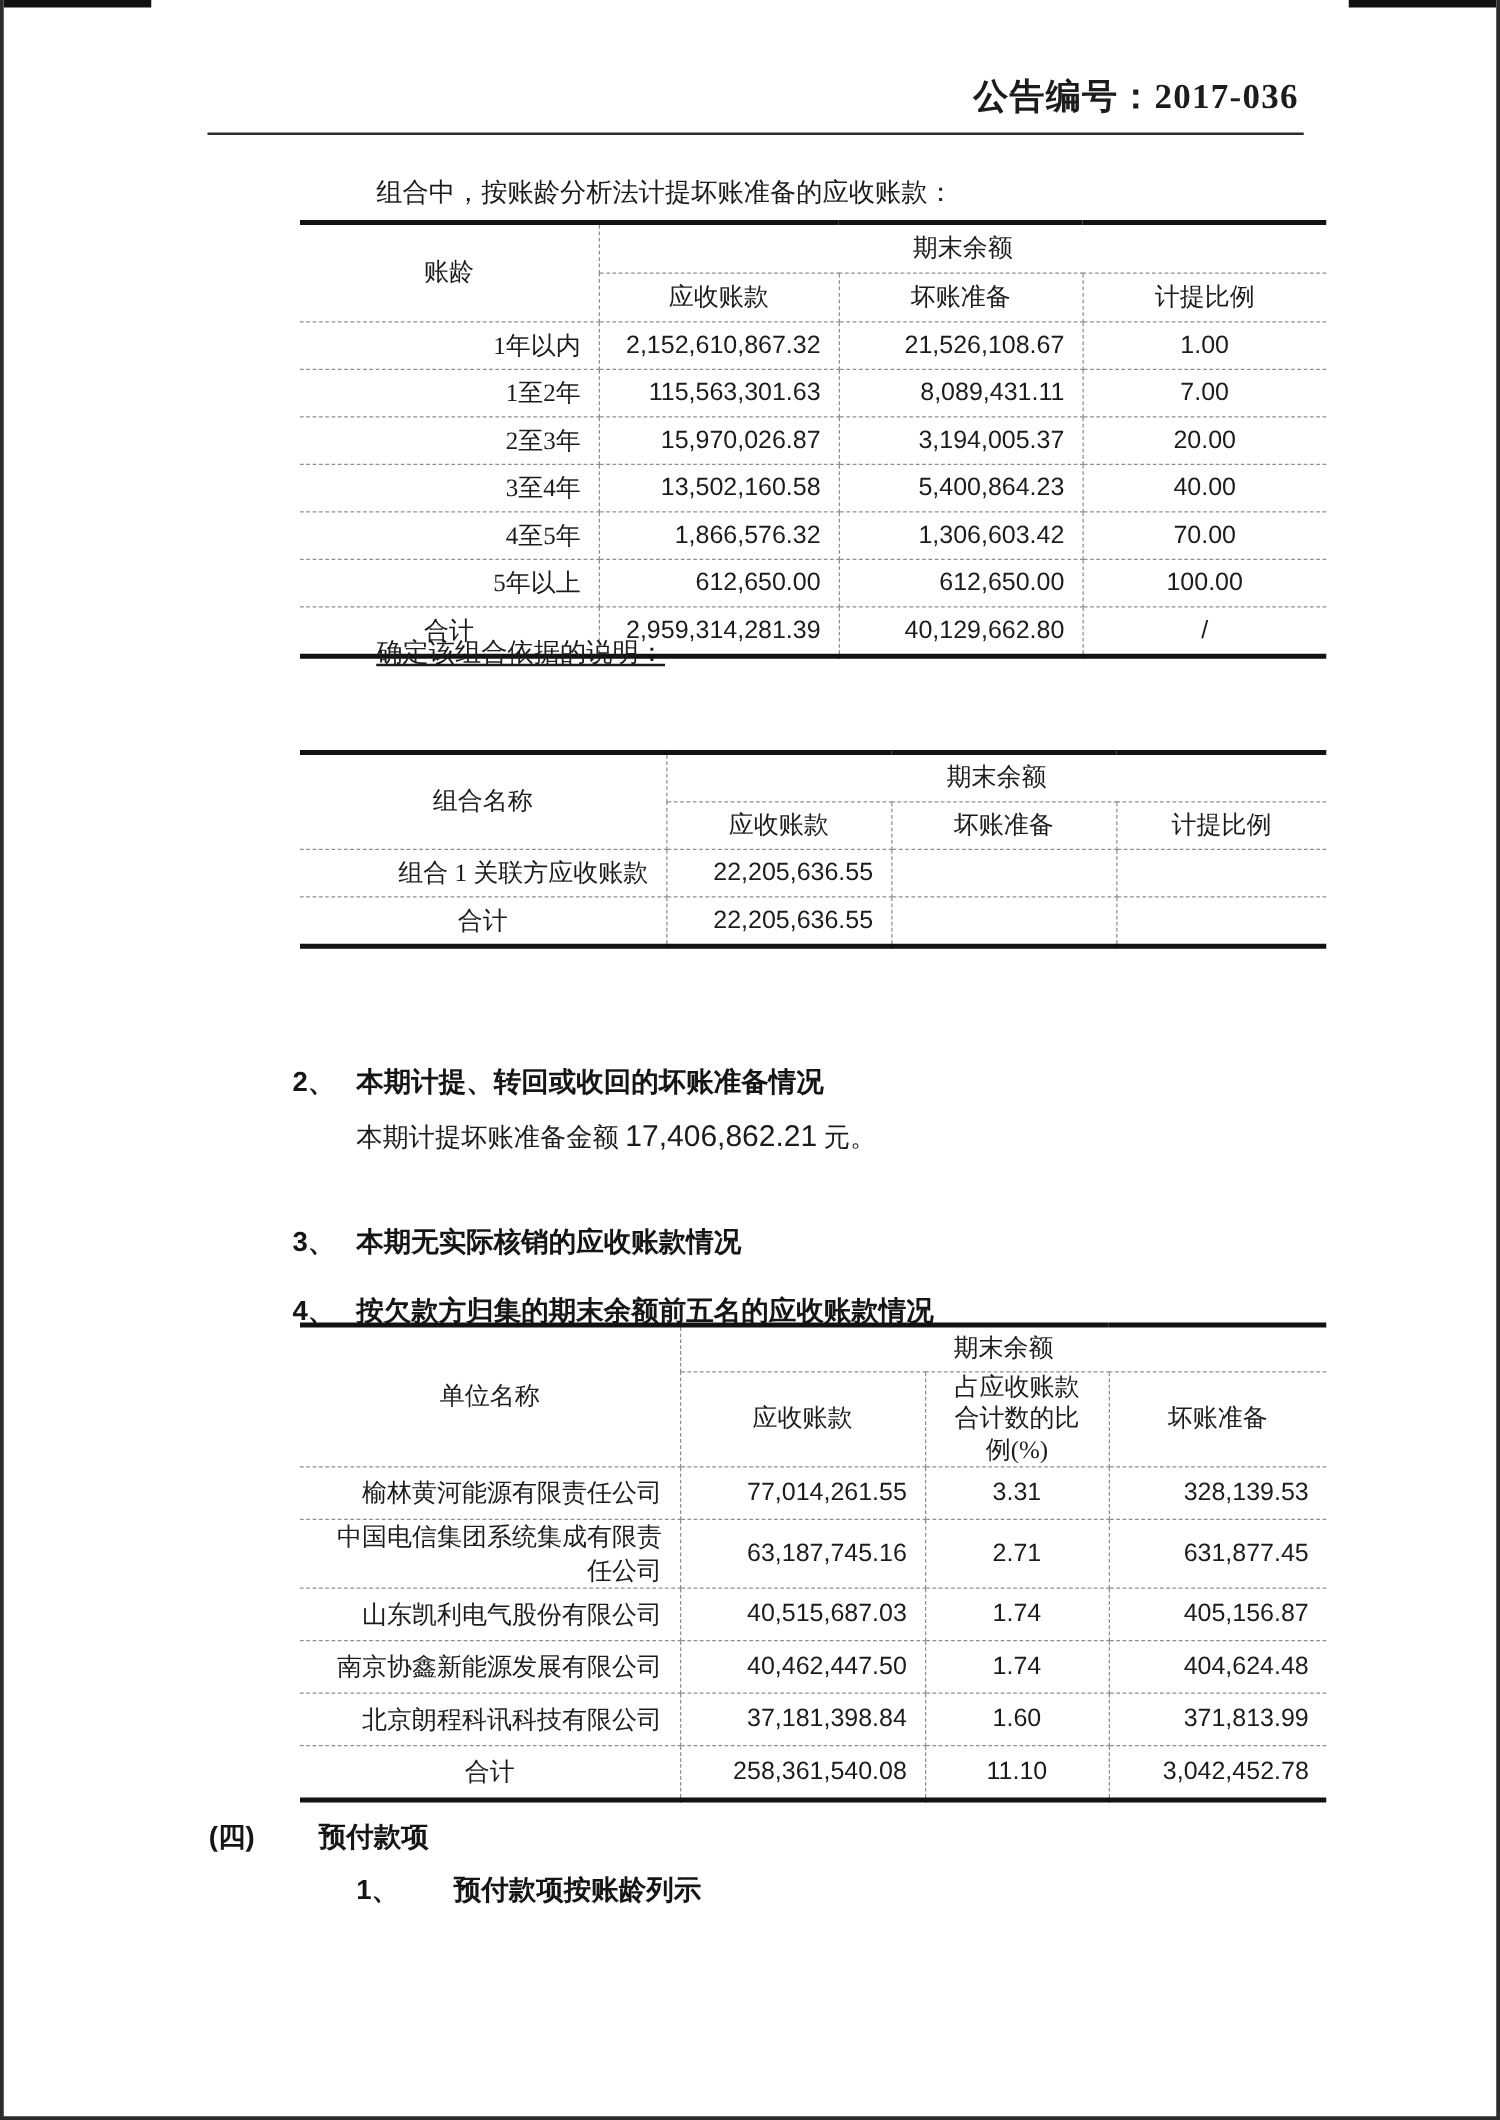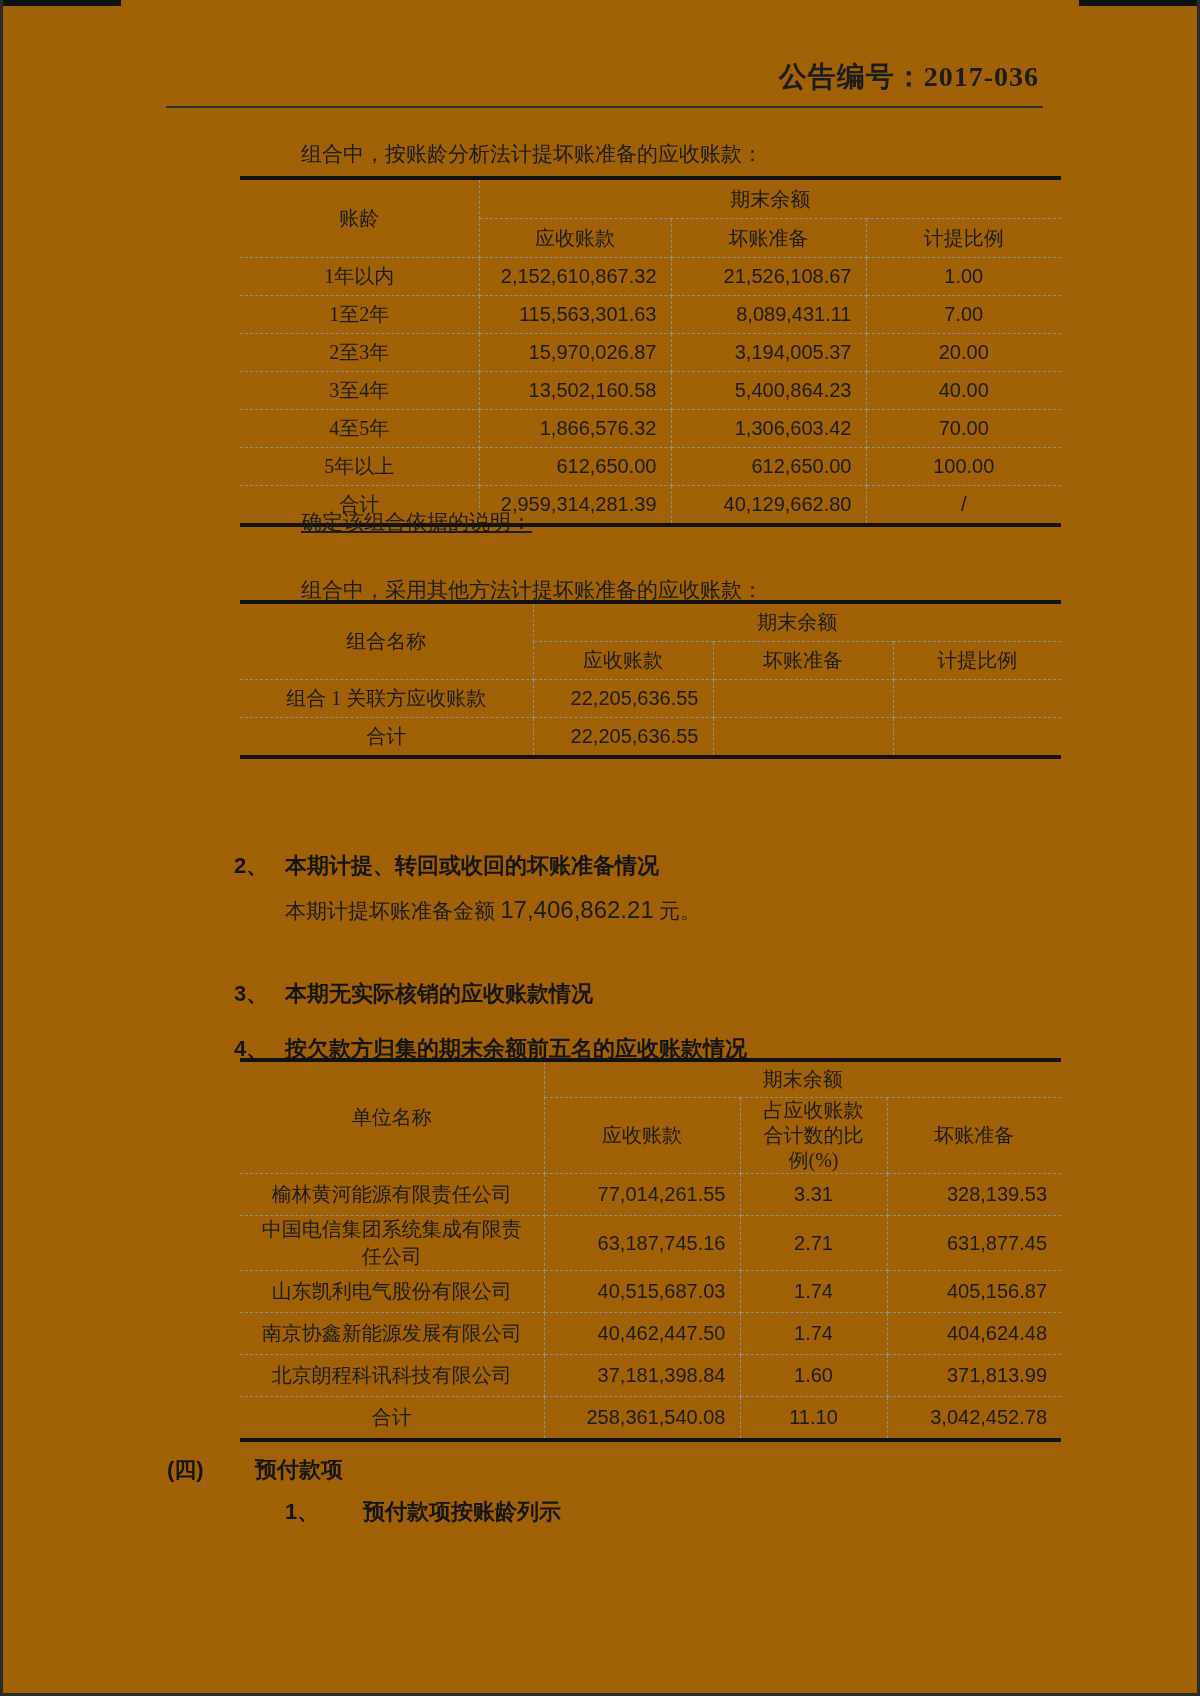--- a/index.html
+++ b/index.html
@@ -1,17 +1,17 @@
 <!DOCTYPE html>
 <html><head>
 <meta charset="utf-8">
 <style>
   html,body{margin:0;padding:0;background:#dcdcdc;}
   .page{
-    position:relative;width:1200px;height:1696px;margin:0 auto;background:#a16207;
+    position:relative;width:1200px;height:1696px;margin:0 auto;background:#ffffff;
     font-family:"Liberation Serif","DejaVu Serif",serif;color:#1c1c1c;
     border-left:3px solid #2b2b2b;border-right:3px solid #2b2b2b;border-bottom:3px solid #2b2b2b;
     box-sizing:border-box;overflow:hidden;
   }
   .corner-mark{position:absolute;top:0;height:6px;background:#111;}
   .corner-mark.left{left:0;width:118px;}
   .corner-mark.right{right:0;width:118px;}
 
   .doc-header{
     position:absolute;top:58px;left:400px;right:158px;text-align:right;
@@ -26,21 +26,21 @@
     border-collapse:collapse;table-layout:fixed;width:821px;
     border-top:4px solid #121212;border-bottom:4px solid #121212;
   }
   table.tbl td{
     border:1px dashed #8f8f8f;padding:0 14px;font-size:20px;overflow:hidden;
     vertical-align:middle;
   }
   table.tbl tr td:first-child{border-left:0;}
   table.tbl tr td:last-child{border-right:0;}
   td.hd{text-align:center;font-size:20px;padding:0 4px;line-height:1.25;}
-  td.lab{text-align:center;padding-left:12px;}
+  td.lab{text-align:right;padding-left:12px;}
   td.num{
     text-align:right;font-family:"Liberation Sans","DejaVu Sans",sans-serif;
     font-size:19px;
   }
   td.ctr{text-align:center;}
   td.ctr.num{text-align:center;}
 
   .t1 tr.h td{height:38px;}
   .t1 tr.d td{height:37px;}
   .t2 tr.h td{height:37px;}
@@ -133,21 +133,20 @@
         <td class="num">2,959,314,281.39</td>
         <td class="num">40,129,662.80</td>
         <td class="ctr num">/</td>
       </tr>
     </tbody>
       </table>
   </div>
 
   <div class="intro" style="top:508px;text-decoration:underline;">确定该组合依据的说明：</div>
 
-  <div class="intro" style="top:576px;">组合中，采用其他方法计提坏账准备的应收账款：</div>
 
   <div class="tblwrap" style="top:600px;">
     <table class="tbl t2">
       <colgroup>
           <col style="width:293px">
           <col style="width:180px">
           <col style="width:180px">
           <col style="width:168px">
         </colgroup>
       <tbody>

